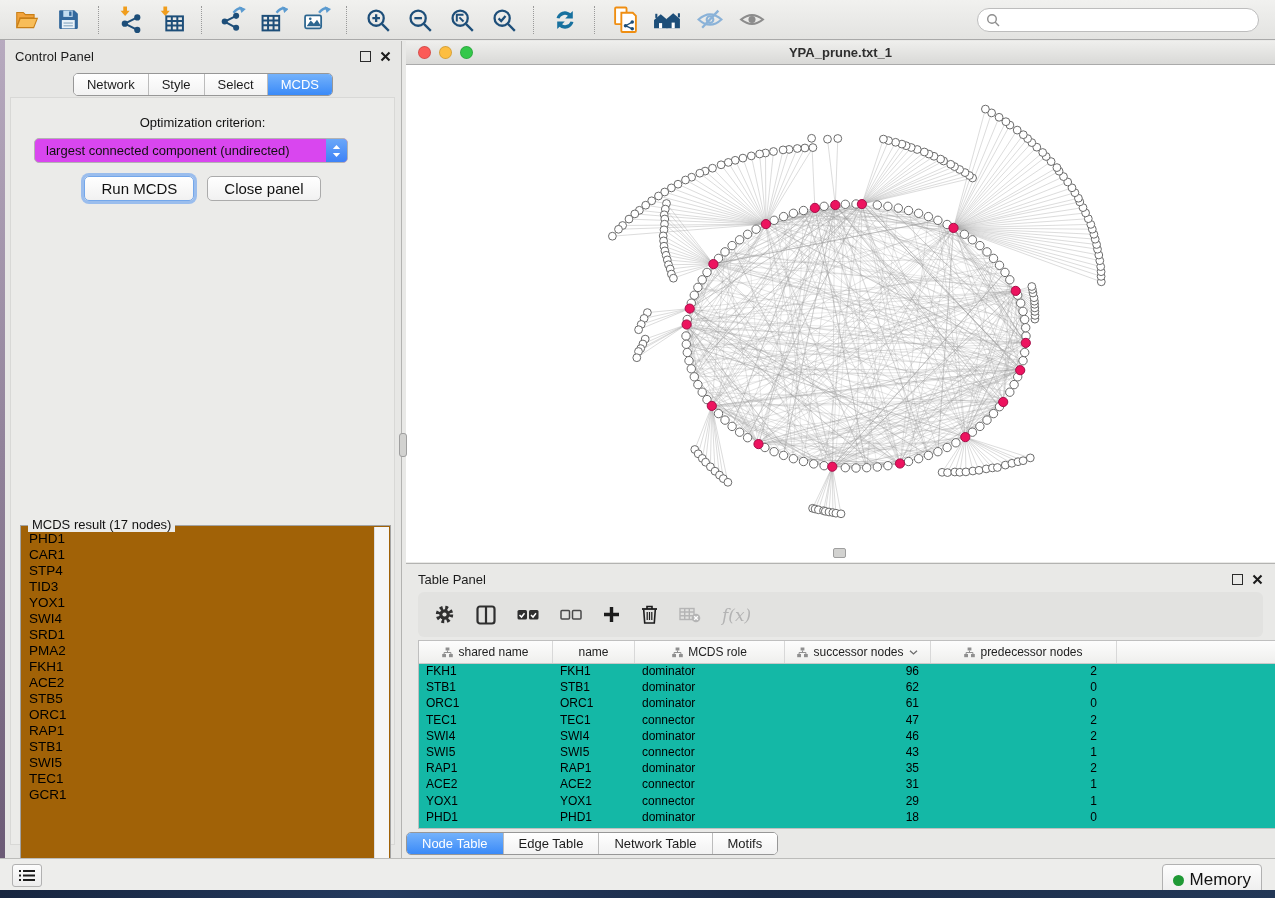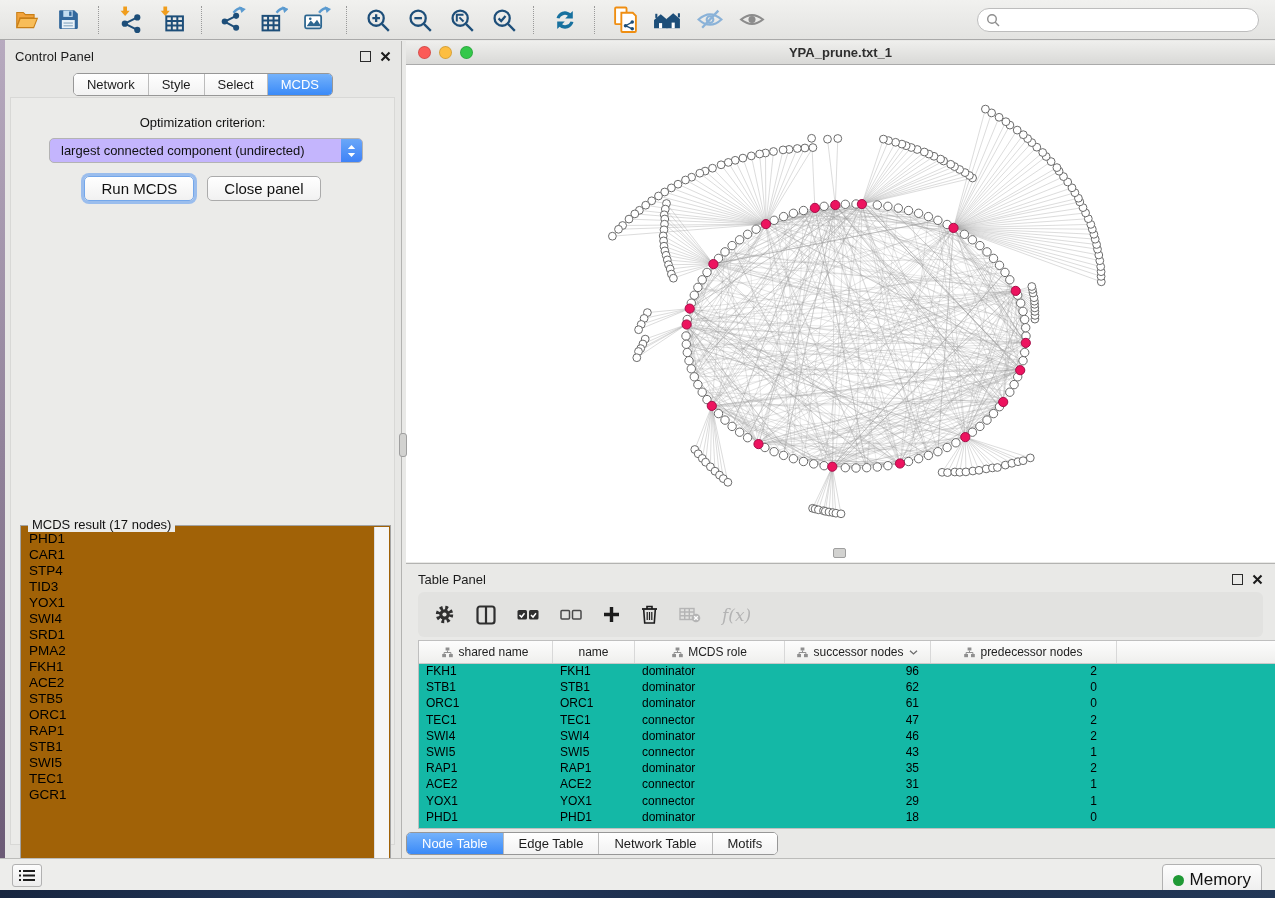--- a/index.html
+++ b/index.html
@@ -24,21 +24,21 @@
   .panel-title{font-size:13px;color:#1c1c1c;flex:1;}
   .win-ctrls{display:flex;align-items:center;gap:9px;}
   .float-box{width:9px;height:9px;border:1.6px solid #2b2b2b;}
   .seg-tabs{position:absolute;top:32px;left:0;right:0;display:flex;justify-content:center;}
   .seg-wrap{display:inline-flex;border:1px solid #979797;border-radius:5px;overflow:hidden;background:#fff;}
   .seg-tab{background:linear-gradient(#ffffff,#f2f2f2);border-right:1px solid #bcbcbc;padding:3px 13px;font-size:13px;color:#1c1c1c;white-space:nowrap;}
   .seg-tab:last-child{border-right:none;}
   .seg-tab.active{background:linear-gradient(#74b2fb,#3a8af8);color:#fff;}
   #cp-inner{position:absolute;left:5px;right:6px;top:56px;bottom:13px;background:#ebebe9;border:1px solid #d8d8d6;box-sizing:border-box;}
   .opt-label{position:absolute;top:17px;left:0;right:0;text-align:center;font-size:13px;color:#111;}
-  .dropdown{position:absolute;top:40px;left:38px;width:314px;height:25px;background:#c4b5fd;border:1px solid #b3b3b3;border-radius:5px;
+  .dropdown{position:absolute;top:40px;left:23px;width:314px;height:25px;background:#d946ef;border:1px solid #b3b3b3;border-radius:5px;
             display:flex;align-items:center;box-sizing:border-box;overflow:hidden;}
   .dropdown .dd-text{flex:1;padding-left:11px;font-size:13px;color:#111;white-space:nowrap;}
   .dd-stepper{width:21px;height:100%;background:linear-gradient(#6aa7f8,#3e82f7);display:flex;flex-direction:column;align-items:center;justify-content:center;gap:2px;}
   .btn-row{position:absolute;top:78px;left:0;right:0;display:flex;justify-content:center;gap:13px;}
   .mac-btn{background:linear-gradient(#ffffff,#f1f1f1);border:1px solid #ababab;border-radius:5px;padding:3px 16px;font-size:15px;color:#111;
            font-family:"Liberation Sans","DejaVu Sans",sans-serif;}
   .mac-btn.focused{box-shadow:0 0 0 3px rgba(110,165,240,.65);border-color:#74a7ea;}
   .groupbox{position:absolute;left:9px;top:427px;width:371px;height:369px;background:#a16207;border:1px solid #a3a3a3;box-sizing:border-box;}
   .legend{position:absolute;top:-9px;left:7px;background:#ebebe9;padding:0 4px;font-size:13px;color:#111;}
   .result-list{position:absolute;left:1px;top:5px;right:16px;bottom:2px;overflow:hidden;padding-left:7px;}

